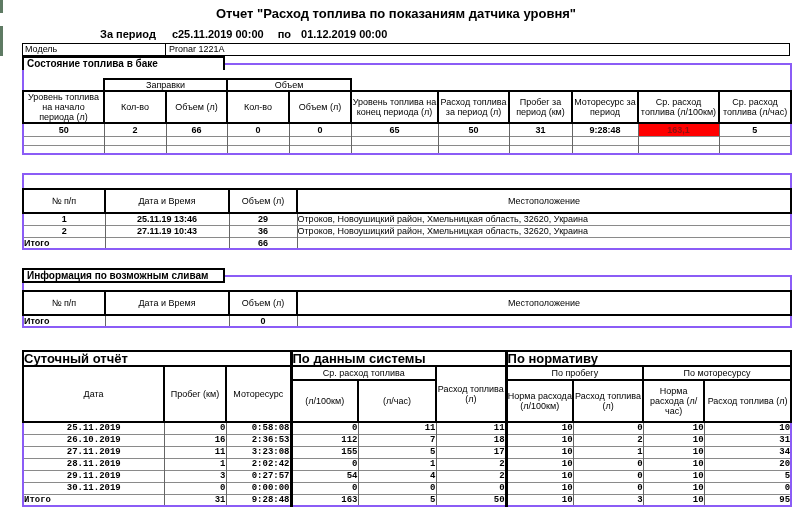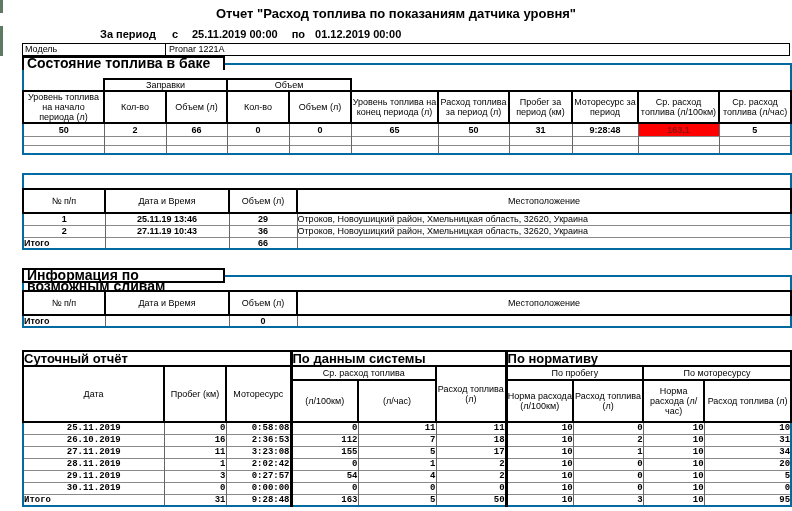--- a/index.html
+++ b/index.html
@@ -9,37 +9,37 @@
     font-family:"Liberation Sans", sans-serif; color:#000; overflow:hidden;
   }
   .green-bar { position:absolute; left:0; width:3px; background:#5e7a63; }
   .bar1 { top:0; height:13px; }
   .bar2 { top:26px; height:30px; }
 
   .title { position:absolute; top:6px; left:0; width:100%; text-align:center;
            font-size:13px; font-weight:bold; }
   .period { position:absolute; top:28px; left:100px; font-size:11px; font-weight:bold; white-space:nowrap; }
   .period .g1 { margin-left:16px; }
-  .period .g2 { margin-left:14px; }
+  .period .g2 { margin-left:0; }
   .period .g3 { margin-left:14px; }
   .period .g4 { margin-left:10px; }
 
   .model-row { position:absolute; top:43px; left:22px; width:768px; height:13px;
                border:1px solid #000; display:flex; font-size:9px; line-height:11px; }
   .model-label { width:143px; border-right:1px solid #000; padding-left:2px; }
   .model-value { padding-left:3px; flex:1; }
 
   .tblwrap { position:absolute; left:22px; width:768px; }
   .tab { position:absolute; top:0; left:0; z-index:2; background:#fff;
          border:2px solid #000; width:203px; height:15px;
-         font-size:14px; font-weight:bold; line-height:11px; padding-left:3px; }
+         font-size:10px; font-weight:bold; line-height:11px; padding-left:3px; }
   .tab.open { border-bottom:none; height:14px; }
 
   table.rpt { border-collapse:collapse; table-layout:fixed; width:768px;
-              font-size:9px; margin-top:7px; border:2px solid #0369a1; }
+              font-size:9px; margin-top:7px; border:2px solid #8b5cf6; }
   table.rpt td { padding:0; overflow:hidden; vertical-align:middle; }
   td.hd { border:2px solid #000; text-align:center; font-weight:normal;
           white-space:normal; line-height:10px; }
   td.nb { border:none; }
   tr.spacer td { border:none; height:15px; }
   td.dc { border-left:1px solid #666; border-right:1px solid #666;
           text-align:center; font-weight:bold; white-space:nowrap; }
   tr.esep td { border-top:1px solid #8a8a8a; }
   td.red { background:#ff0000; color:#8b1111; }
   td.left { text-align:left; padding-left:3px; }

